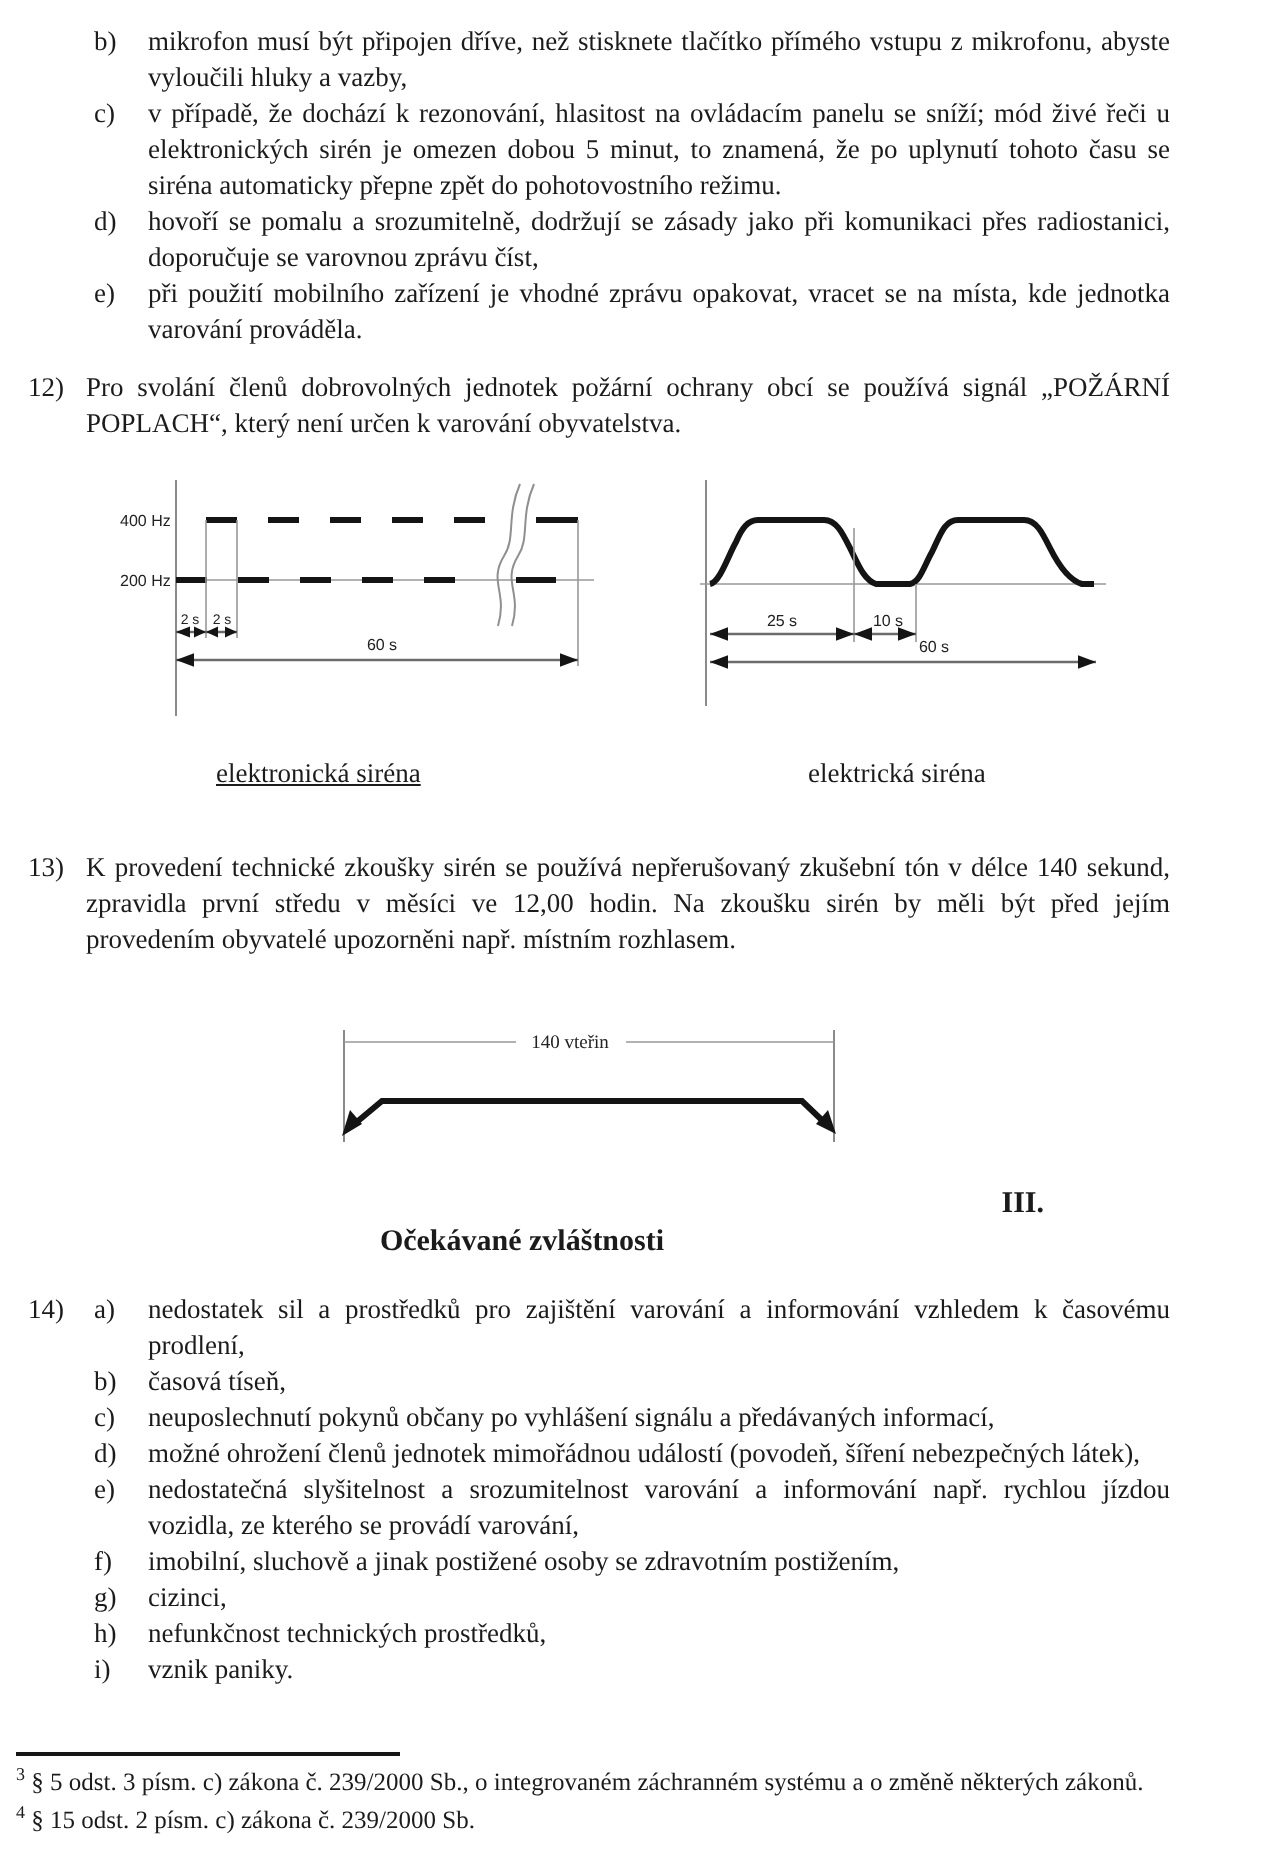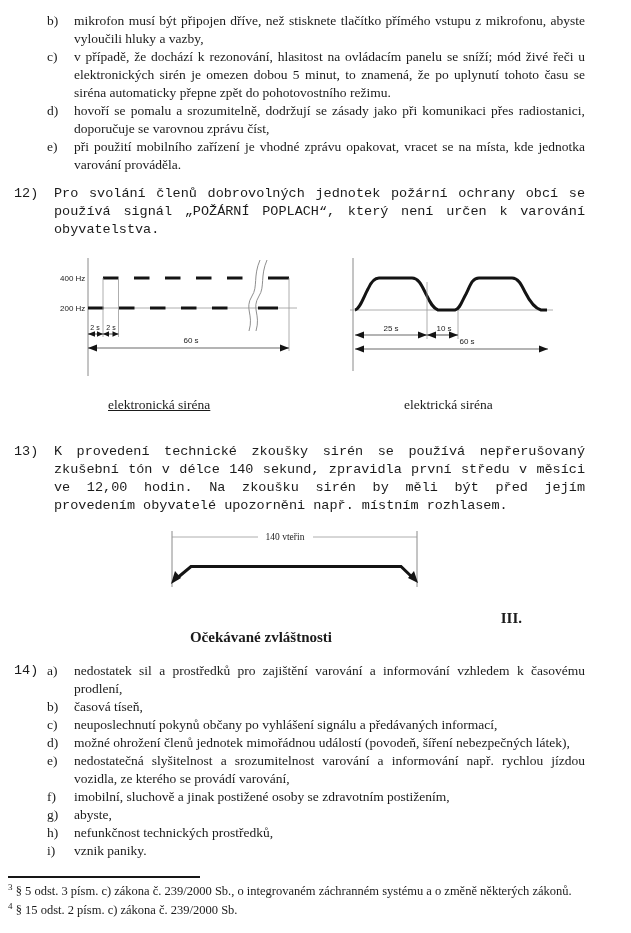--- a/index.html
+++ b/index.html
@@ -16,32 +16,31 @@
   .toplist { padding-top:12px; }
   .li {
     position:relative;
     padding-left:74px; padding-right:46px;
     text-align:justify;
   }
   .li .marker { position:absolute; left:47px; top:0; }
   .numitem {
     position:relative;
     margin-top:11px;
-    padding-left:54px; padding-right:46px;
+    padding-left:43px; padding-right:46px;
     text-align:justify;
-    font-family:Liberation Mono, monospace;
   }
   .numitem .num { position:absolute; left:14px; top:0; }
   .diagrams { position:relative; height:193px; }
   .svg-electronic { position:absolute; left:55px; top:17px; width:245px; height:125px; }
   .svg-electric  { position:absolute; left:348px; top:17px; width:230px; height:125px; }
   .caption { position:absolute; top:157px; font-size:13.5px; white-space:nowrap; }
   .caption1 { left:108px;text-decoration:underline; }
   .caption2 { left:404px; }
-  .testtone { position:relative; margin-top:12px; height:67px; }
+  .testtone { position:relative; margin-top:32px; height:67px; }
   .svg-testtone { position:absolute; left:165px; top:0; width:260px; height:67px; }
   .h-num   { margin-top:16px; width:522px; text-align:right; font-weight:bold; font-size:15px; line-height:17px;font-family:Liberation Serif, serif; }
   .h-title { margin-top:2px; width:522px; text-align:center; font-weight:bold; font-size:15px; line-height:17px; }
   .item14-block { margin-top:11px; }
   svg text {
     font-family:"Liberation Sans", sans-serif;
     font-size:8px;
     fill:#222;
   }
   svg .lbl-serif { font-family:"Liberation Serif", serif; font-size:9.5px; }
@@ -213,21 +212,21 @@
       <div class="li">
         <span class="marker">e)</span>
         <span>nedostatečná slyšitelnost a srozumitelnost varování a informování např. rychlou jízdou vozidla, ze kterého se provádí varování,</span>
       </div>
       <div class="li">
         <span class="marker">f)</span>
         <span>imobilní, sluchově a jinak postižené osoby se zdravotním postižením,</span>
       </div>
       <div class="li">
         <span class="marker">g)</span>
-        <span>abyste,</span>
+        <span>cizinci,</span>
       </div>
       <div class="li">
         <span class="marker">h)</span>
         <span>nefunkčnost technických prostředků,</span>
       </div>
       <div class="li">
         <span class="marker">i)</span>
         <span>vznik paniky.</span>
       </div>
     </div>

